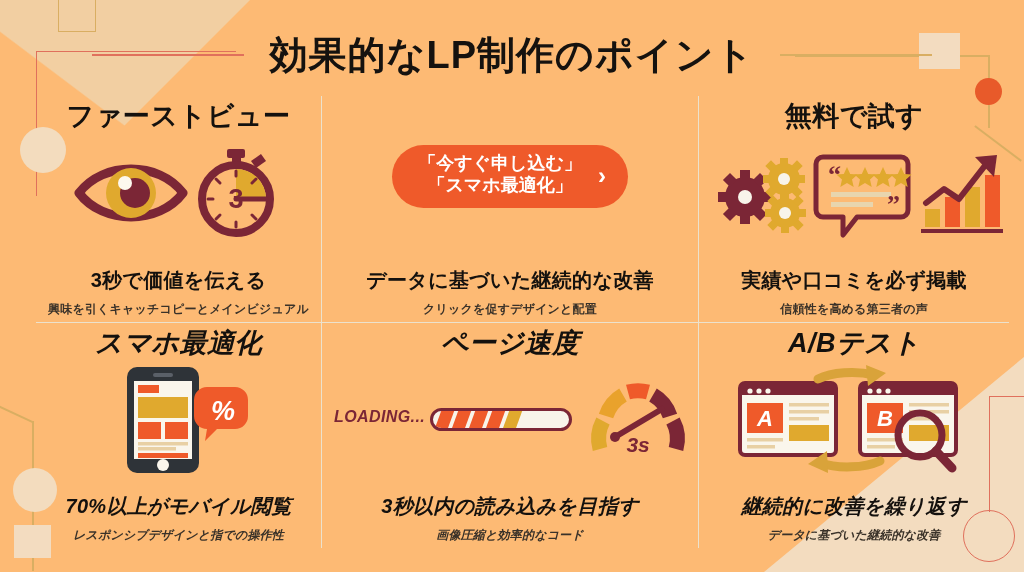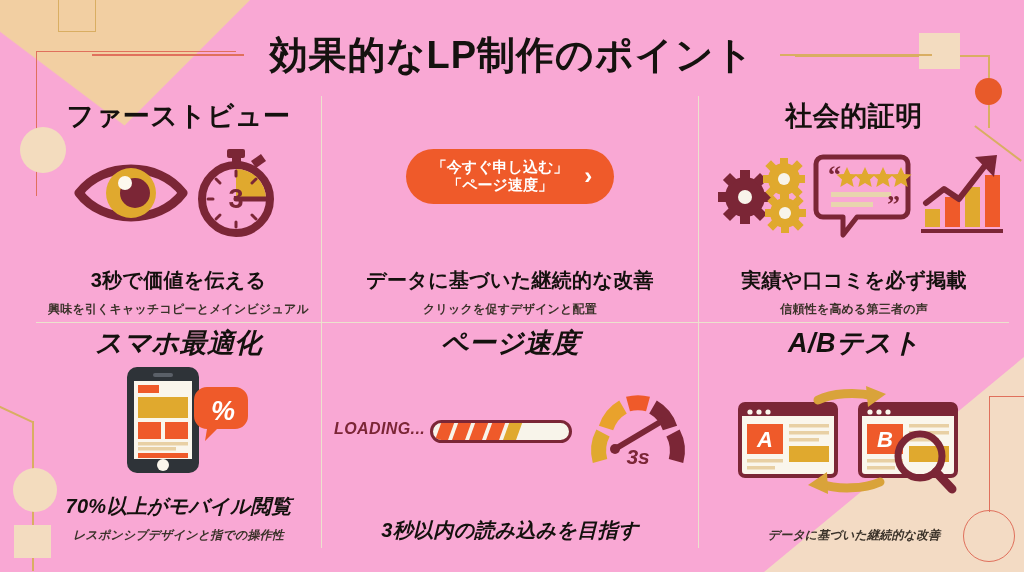--- a/index.html
+++ b/index.html
@@ -2,21 +2,21 @@
 <html><head>
 <meta charset="utf-8">
 <style>
   * { margin:0; padding:0; box-sizing:border-box; }
   html,body { width:1024px; height:572px; overflow:hidden; }
   body {
     font-family:"Liberation Sans", sans-serif;
     background:#f7f3e8;
     position:relative;
   }
-  #stage { position:absolute; inset:0; width:1024px; height:572px; background:#f9a8d4; overflow:hidden; }
+  #stage { position:absolute; inset:0; width:1024px; height:572px; background:#fdba74; overflow:hidden; }
 
   
   .deco { position:absolute; pointer-events:none; }
   .tri-tl {
     top:0; left:0; width:250px; height:250px;
     background:linear-gradient(217deg, #f2cfa2 0%, #f2cfa2 50%, rgba(0,0,0,0) 50.4%);
     clip-path:polygon(0 0, 250px 0, 0 250px);
   }
   .tri-br {
     bottom:0; right:0; width:260px; height:215px;
@@ -70,21 +70,21 @@
     margin-top:7px; letter-spacing:.2px; white-space:nowrap;
   }
 
   
   .cta-pill {
     background:#ef5a2a; border-radius:40px; color:#fff;
     display:flex; align-items:center; gap:14px;
     padding:9px 22px 10px 26px;
   }
   .cta-lines { display:flex; flex-direction:column; align-items:center; line-height:1.22; }
-  .cta-l1, .cta-l2 { font-size:15px; font-weight:bold; white-space:nowrap; }
+  .cta-l1, .cta-l2 { font-size:18px; font-weight:bold; white-space:nowrap;font-family:Liberation Mono, monospace; }
   .cta-chev { font-size:24px; font-weight:bold; line-height:1; margin-left:2px; }
 
   
   .loading-wrap { display:flex; flex-direction:row; align-items:flex-start; gap:5px; }
   .loading-label { font-size:16px; font-weight:bold; color:#7b2636; letter-spacing:.4px; }
   .loading-track {
     width:142px; height:23px; border:3px solid #7b2636; border-radius:13px;
     position:relative; overflow:hidden; background:#f8f4ea;
   }
   .loading-track .seg {
@@ -171,31 +171,31 @@
       </div>
       <div class="cell-head">3秒で価値を伝える</div>
       <div class="cell-sub">興味を引くキャッチコピーとメインビジュアル</div>
     </div>
 
     <div class="cell c-mid">
       <div class="art">
         <div class="cta-pill">
           <div class="cta-lines">
             <span class="cta-l1">「今すぐ申し込む」</span>
-            <span class="cta-l2">「ページ速度」</span>
+            <span class="cta-l2">「スマホ最適化」</span>
           </div>
           <span class="cta-chev">›</span>
         </div>
       </div>
       <div class="cell-head">データに基づいた継続的な改善</div>
       <div class="cell-sub">クリックを促すデザインと配置</div>
     </div>
 
     <div class="cell">
-      <div class="cell-title">社会的証明</div>
+      <div class="cell-title">無料で試す</div>
       <div class="art">
         <svg width="286" height="92" viewBox="0 0 286 92">
 
           <g>
             <g fill="#7b2636">
               <circle cx="34" cy="50" r="20"></circle>
               <g>
                 <rect x="29" y="23" width="10" height="10"></rect>
                   <rect x="29" y="67" width="10" height="10"></rect>
                 <rect x="7" y="45" width="10" height="10"></rect>
@@ -311,20 +311,21 @@
               <path d="M63 16 A38 38 0 0 1 80 37" stroke="#7b2636"></path>
               <path d="M83 42 A38 38 0 0 1 86 70" stroke="#7b2636"></path>
             </g>
             <line x1="25" y1="58" x2="72" y2="30" stroke="#7b2636" stroke-width="6" stroke-linecap="round"></line>
             <circle cx="25" cy="58" r="5" fill="#7b2636"></circle>
           </svg>
           <div class="val">3s</div>
         </div>
       </div>
       <div class="cell-head">3秒以内の読み込みを目指す</div>
+      <div class="cell-sub">画像圧縮と効率的なコード</div>
     </div>
 
     <div class="cell row-b">
       <div class="cell-title">A/Bテスト</div>
       <div class="art">
         <svg width="240" height="110" viewBox="0 0 240 110">
 
           <g>
             <rect x="6" y="18" width="96" height="72" rx="5" fill="#faf6ec" stroke="#7b2636" stroke-width="4"></rect>
             <path d="M6 23 a5 5 0 0 1 5 -5 h86 a5 5 0 0 1 5 5 v7 h-96 z" fill="#7b2636"></path>
@@ -363,17 +364,18 @@
           </g>
           <path d="M132 0 l20 8 l-18 13 z" fill="#d9a33a"></path>
           <path d="M94 108 l-20 -9 l19 -13 z" fill="#d9a33a"></path>
 
           <g>
             <circle cx="186" cy="70" r="22" fill="none" stroke="#7b2636" stroke-width="7"></circle>
             <line x1="202" y1="86" x2="218" y2="103" stroke="#7b2636" stroke-width="9" stroke-linecap="round"></line>
           </g>
         </svg>
       </div>
+      <div class="cell-head">継続的に改善を繰り返す</div>
       <div class="cell-sub">データに基づいた継続的な改善</div>
     </div>
 
   </div>
 </div>
 
 </body></html>

